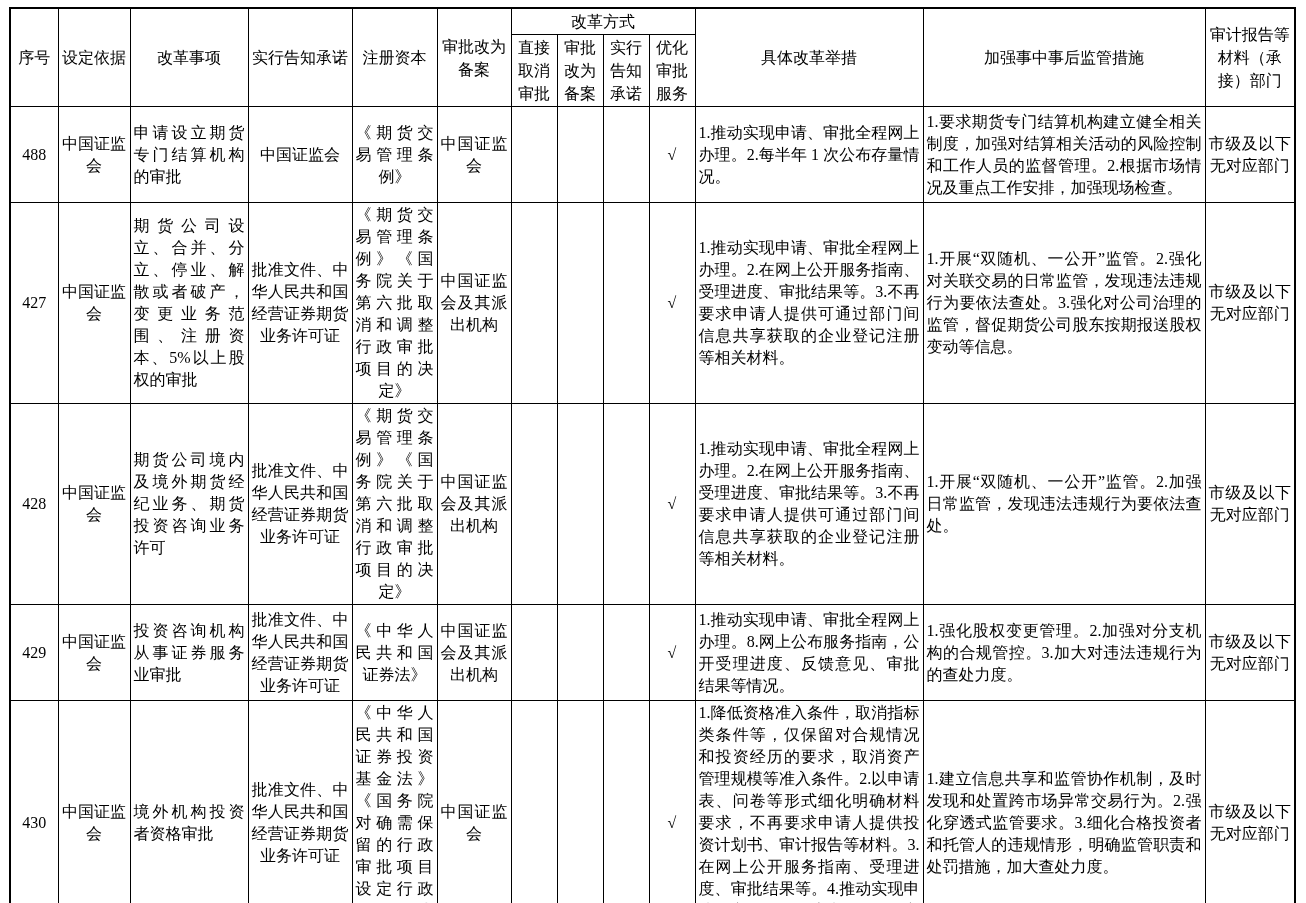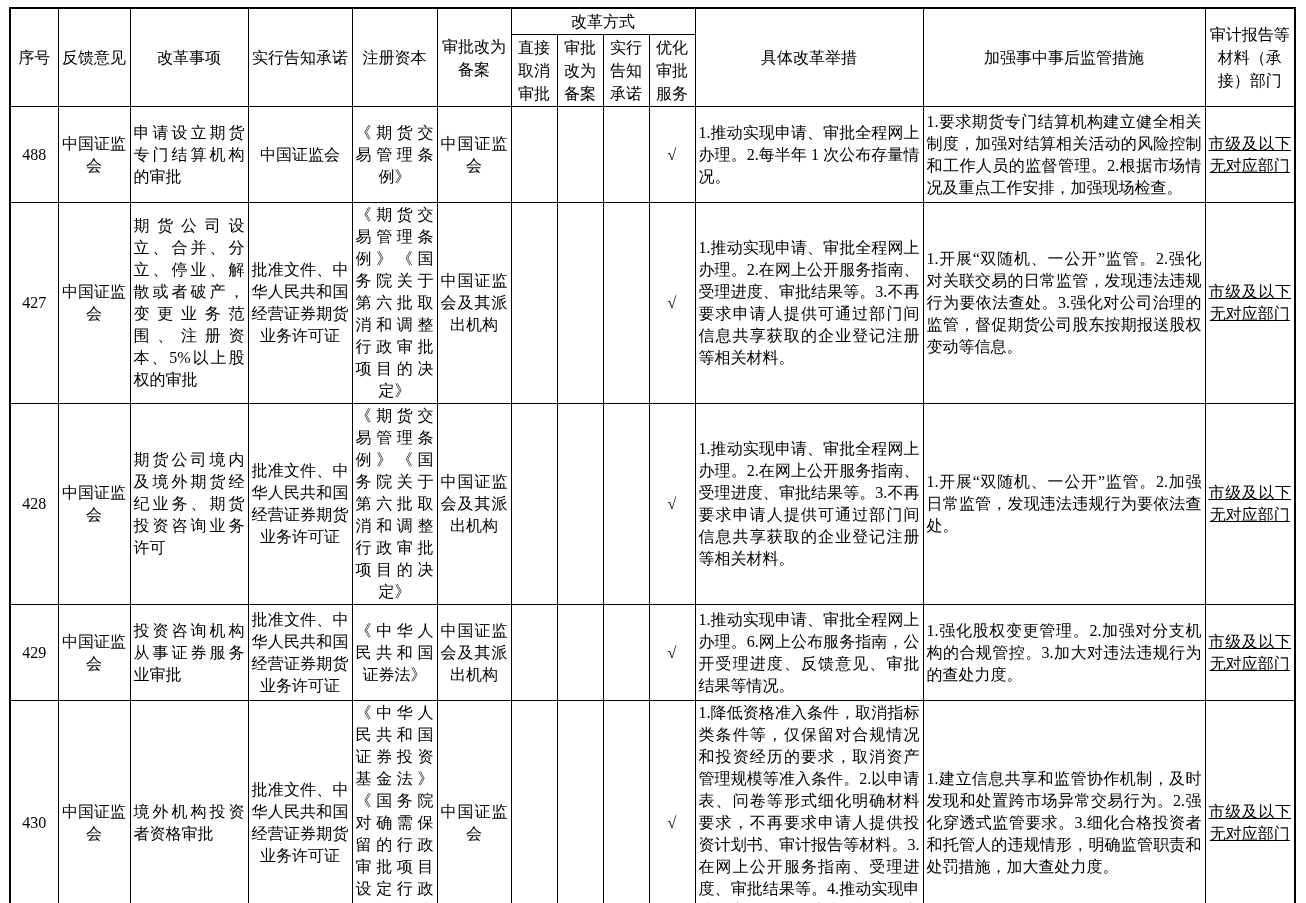--- a/index.html
+++ b/index.html
@@ -40,21 +40,21 @@
   table.reform th {
     font-family: "Liberation Sans", "DejaVu Sans", sans-serif;
     text-align: center;
     line-height: 23px;
   }
   td.c  { text-align: center; }
   td.j  { text-align: justify; text-align-last: left; }
   td.jc { text-align: justify; text-align-last: center; }
   td.basis { padding: 1px 9px; text-align: justify; text-align-last: center; line-height: 21px; }
   td.lvl { padding: 1px 4px; text-align: justify; text-align-last: center; }
-  td.muni { padding: 1px 4px; text-align: justify; text-align-last: center; text-decoration: underline; }
+  td.muni { padding: 1px 4px; text-align: justify; text-align-last: center; }
   td.chk { text-align: center; font-size: 18px; padding: 0; }
   tr.h1 { height: 24px; }
   tr.h2 { height: 71px; }
   tr.r0 { height: 96px; }
   tr.r1 { height: 177px; }
   tr.r2 { height: 176px; }
   tr.r3 { height: 96px; }
   tr.r4 { height: 242px; }
 </style>
 </head>
@@ -73,21 +73,21 @@
         <col style="width:46px">
         <col style="width:46px">
         <col style="width:46px">
       <col style="width:228px">
         <col style="width:282px">
         <col style="width:90px">
     </colgroup>
     <thead>
       <tr class="h1">
         <th rowspan="2">序号</th>
-        <th rowspan="2">反馈意见</th>
+        <th rowspan="2">设定依据</th>
         <th rowspan="2">改革事项</th>
         <th rowspan="2">实行告知承诺</th>
         <th rowspan="2">注册资本</th>
         <th rowspan="2">审批改为备案</th>
         <th colspan="4">改革方式</th>
         <th rowspan="2">具体改革举措</th>
         <th rowspan="2">加强事中事后监管措施</th>
         <th rowspan="2">审计报告等材料（承接）部门</th>
       </tr>
       <tr class="h2">
@@ -147,21 +147,21 @@
         <td class="c">429</td>
         <td class="c">中国证监会</td>
         <td class="j">投资咨询机构从事证券服务业审批</td>
         <td class="jc">批准文件、中华人民共和国经营证券期货业务许可证</td>
         <td class="basis">《中华人民共和国证券法》</td>
         <td class="lvl">中国证监会及其派出机构</td>
         <td class="chk"></td>
         <td class="chk"></td>
         <td class="chk"></td>
         <td class="chk">√</td>
-        <td class="j">1.推动实现申请、审批全程网上办理。6.网上公布服务指南，公开受理进度、反馈意见、审批结果等情况。</td>
+        <td class="j">1.推动实现申请、审批全程网上办理。8.网上公布服务指南，公开受理进度、反馈意见、审批结果等情况。</td>
         <td class="j">1.强化股权变更管理。2.加强对分支机构的合规管控。3.加大对违法违规行为的查处力度。</td>
         <td class="muni">市级及以下无对应部门</td>
       </tr>
       <tr class="r4">
         <td class="c">430</td>
         <td class="c">中国证监会</td>
         <td class="j">境外机构投资者资格审批</td>
         <td class="jc">批准文件、中华人民共和国经营证券期货业务许可证</td>
         <td class="basis">《中华人民共和国证券投资基金法》《国务院对确需保留的行政审批项目设定行政许可的决定》</td>
         <td class="lvl">中国证监会</td>

